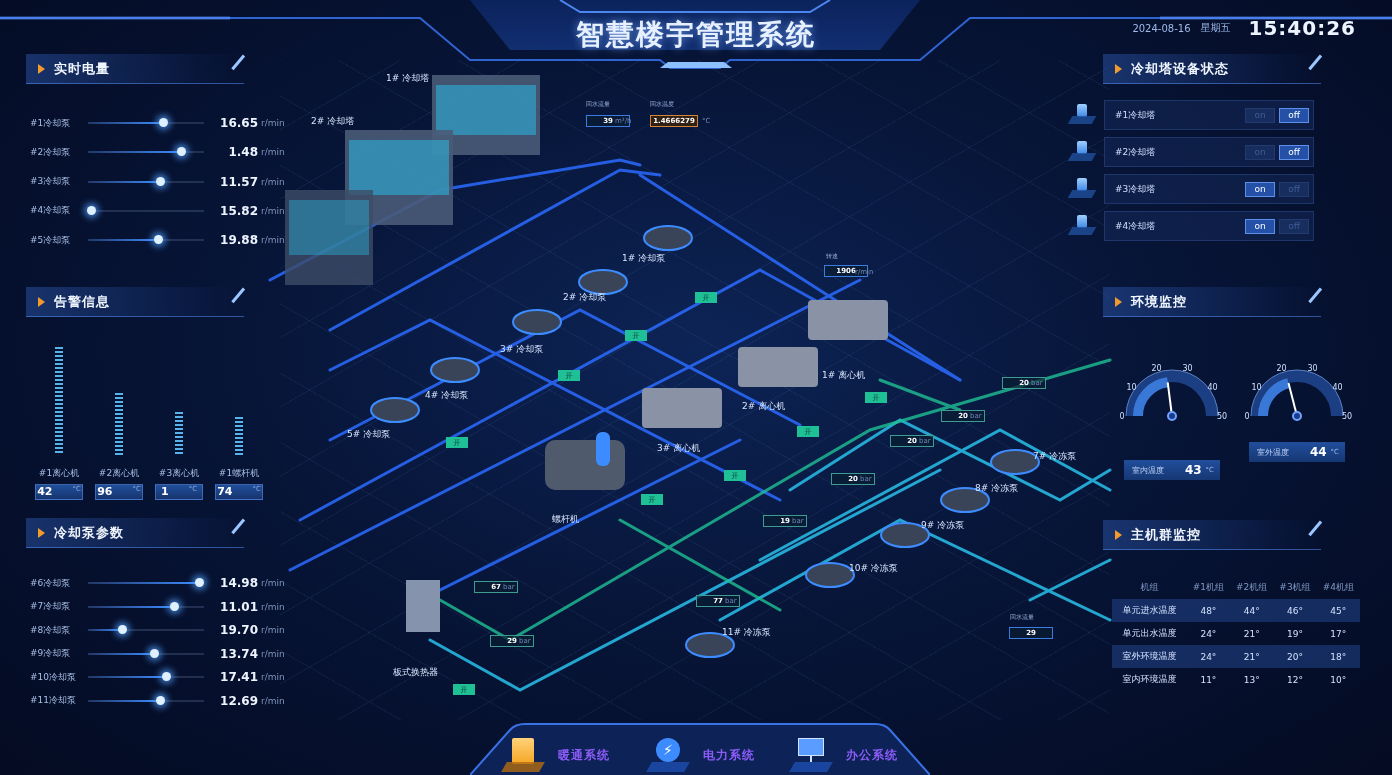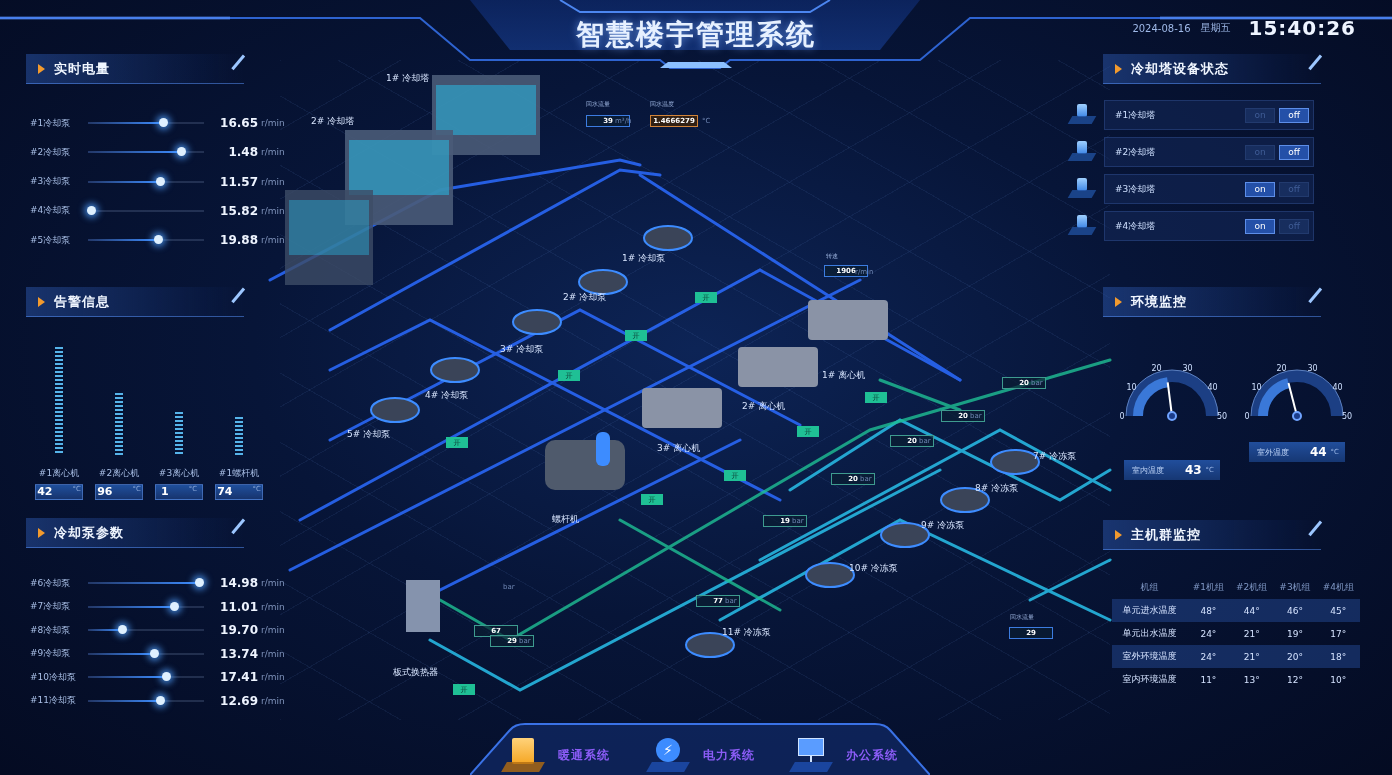--- a/index.html
+++ b/index.html
@@ -524,21 +524,21 @@
     <div class="kbox" style="left: 1002px; top: 377px; width: 24px;">20</div>
     <span class="kunit" style="left: 1031px; top: 379px;">bar</span>
     <div class="kbox" style="left: 941px; top: 410px; width: 24px;">20</div>
     <span class="kunit" style="left: 970px; top: 412px;">bar</span>
     <div class="kbox" style="left: 890px; top: 435px; width: 24px;">20</div>
     <span class="kunit" style="left: 919px; top: 437px;">bar</span>
     <div class="kbox" style="left: 831px; top: 473px; width: 24px;">20</div>
     <span class="kunit" style="left: 860px; top: 475px;">bar</span>
     <div class="kbox" style="left: 763px; top: 515px; width: 24px;">19</div>
     <span class="kunit" style="left: 792px; top: 517px;">bar</span>
-    <div class="kbox" style="left: 474px; top: 581px; width: 24px; margin-top: 44px;">67</div>
+    <div class="kbox" style="left: 474px; top: 581px; width: 24px;">67</div>
     <span class="kunit" style="left: 503px; top: 583px;">bar</span>
     <div class="kbox" style="left: 696px; top: 595px; width: 20px;">77</div>
     <span class="kunit" style="left: 725px; top: 597px;">bar</span>
     <div class="kbox" style="left: 490px; top: 635px; width: 24px;">29</div>
     <span class="kunit" style="left: 519px; top: 637px;">bar</span>
   </div>
 <div id="open-tags">
     <div class="open-tag" style="left: 695px; top: 292px;">开</div>
     <div class="open-tag" style="left: 625px; top: 330px;">开</div>
     <div class="open-tag" style="left: 558px; top: 370px;">开</div>

